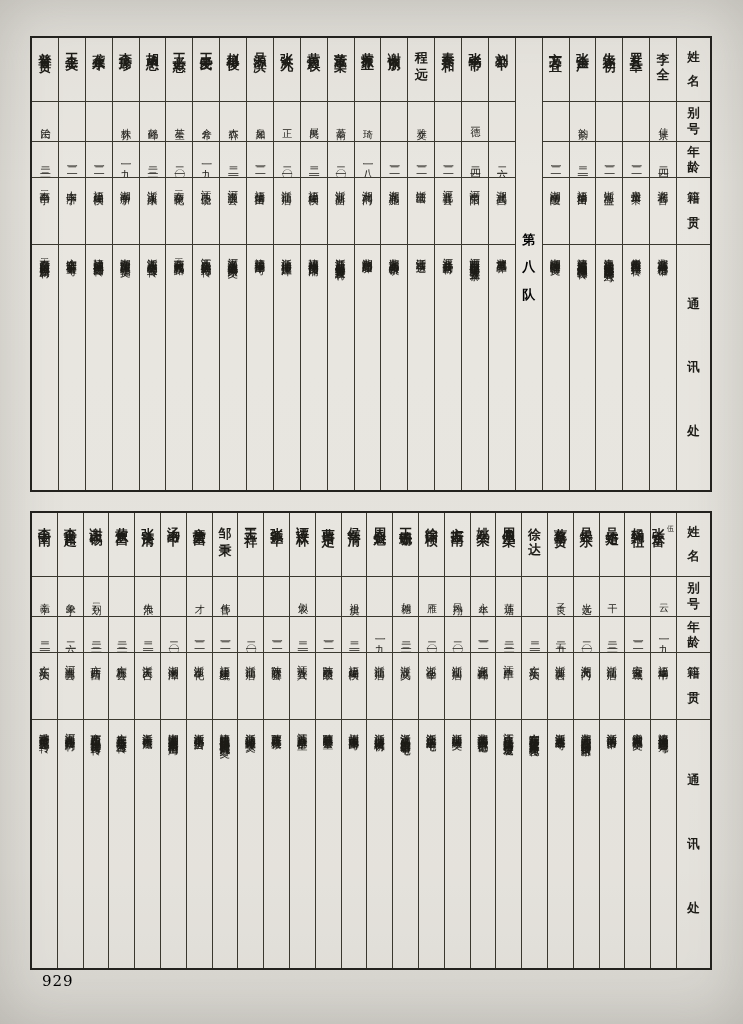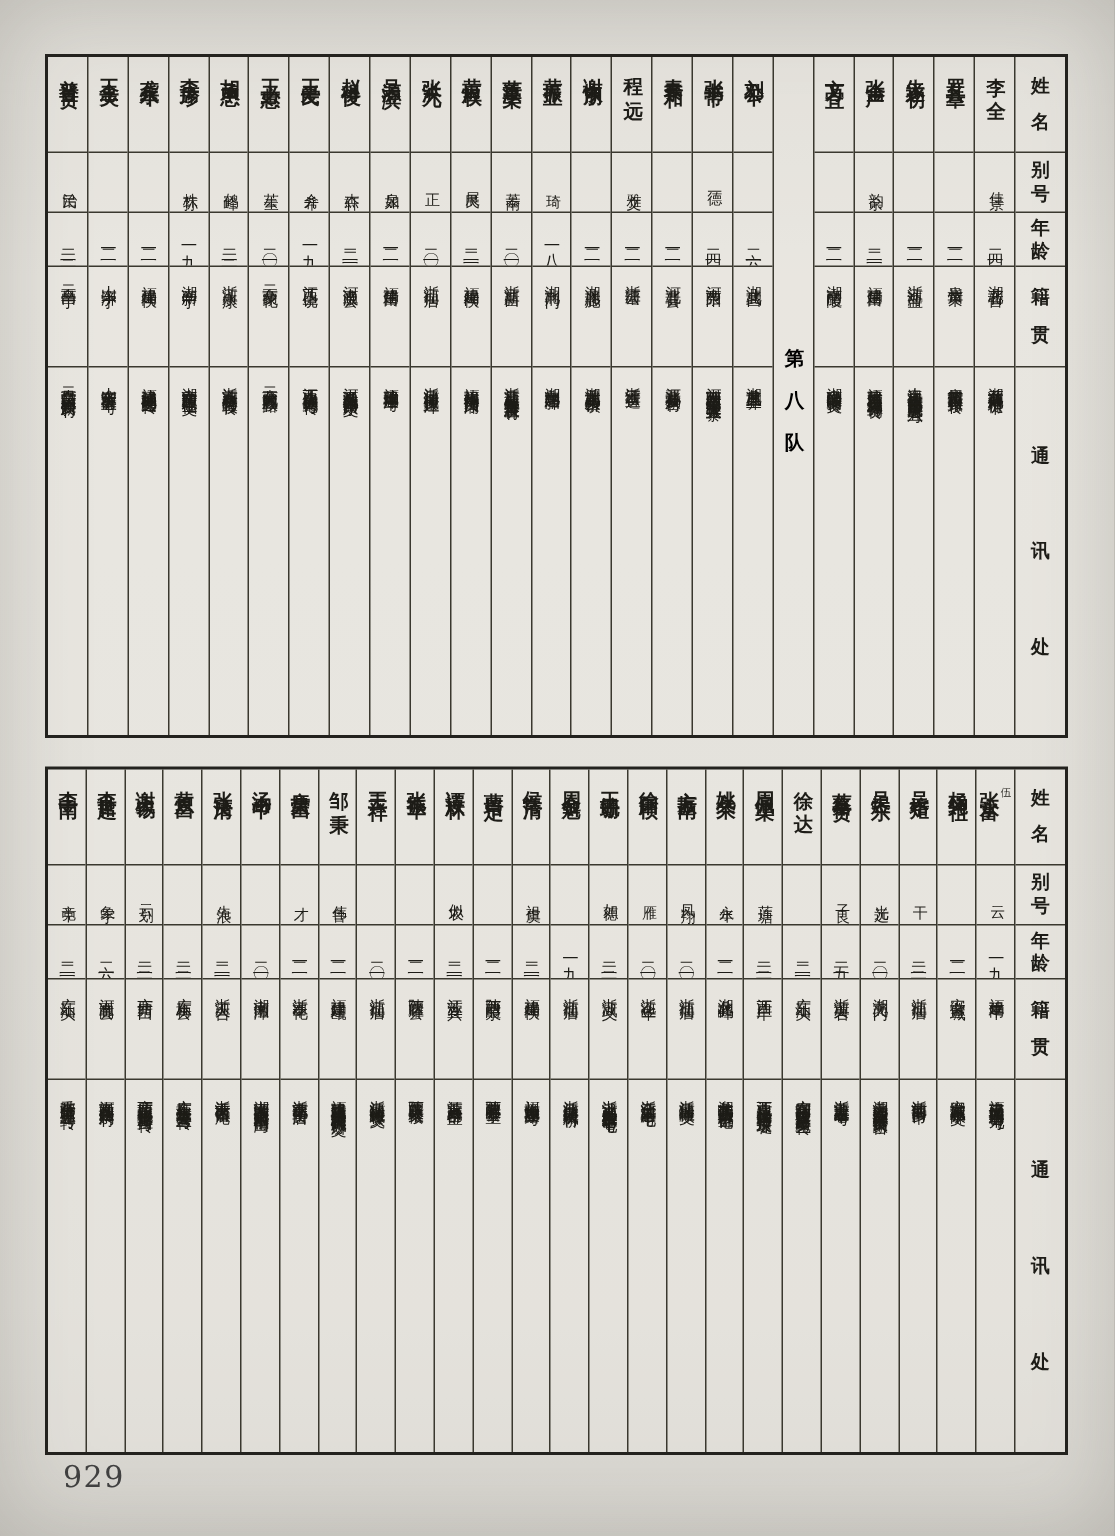--- a/index.html
+++ b/index.html
@@ -46,21 +46,21 @@
   .row-age .vtext{font-size:11px;letter-spacing:2px;}
   .row-native .vtext{font-size:10.5px;letter-spacing:1.5px;}
   .row-address .vtext{font-size:10.5px;letter-spacing:0.8px;max-height:100%;}
   .hcell{flex-direction:column;justify-content:space-evenly;align-items:center;
          font-size:12.5px;font-weight:bold;padding:2px 0;}
   .hcell span{display:block;line-height:1;}
   .sep-cell{flex:1 1 auto;display:flex;justify-content:center;align-items:center;}
   .sep-cell .vtext{font-size:13px;font-weight:bold;letter-spacing:28px;}
   .page-number{
     position:absolute;left:42px;top:972px;
-    font-size:20px;color:#404040;letter-spacing:1px;
+    font-size:15px;color:#000000;letter-spacing:1px;
   }
 </style>
 </head>
 <body>
 
 <div class="paper"></div>
 
 <div id="table-top" class="vtable">
     <div class="col header-col">
       <div class="cell hcell row-name">

